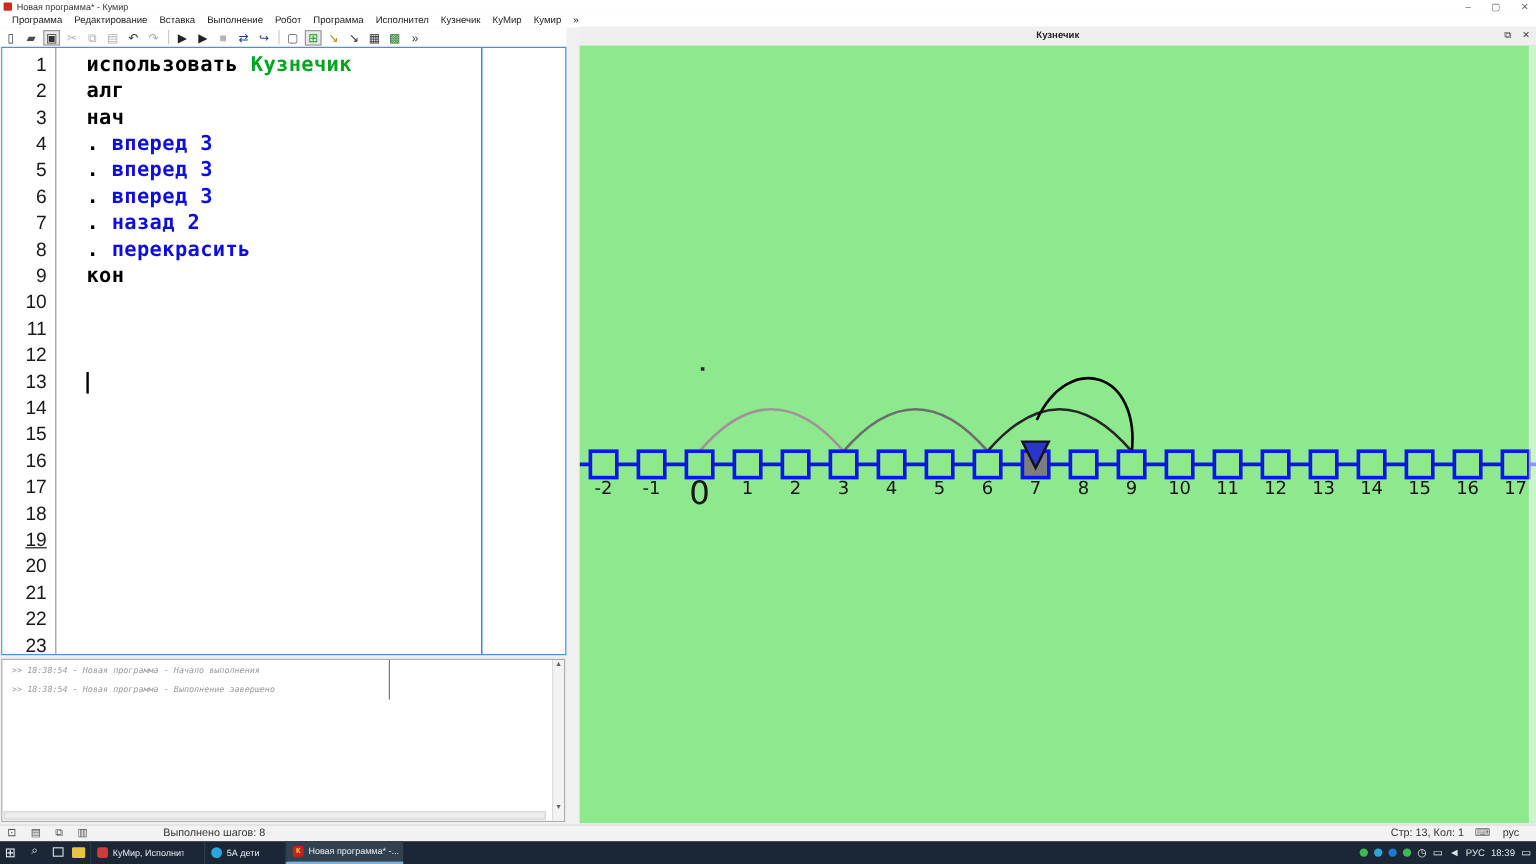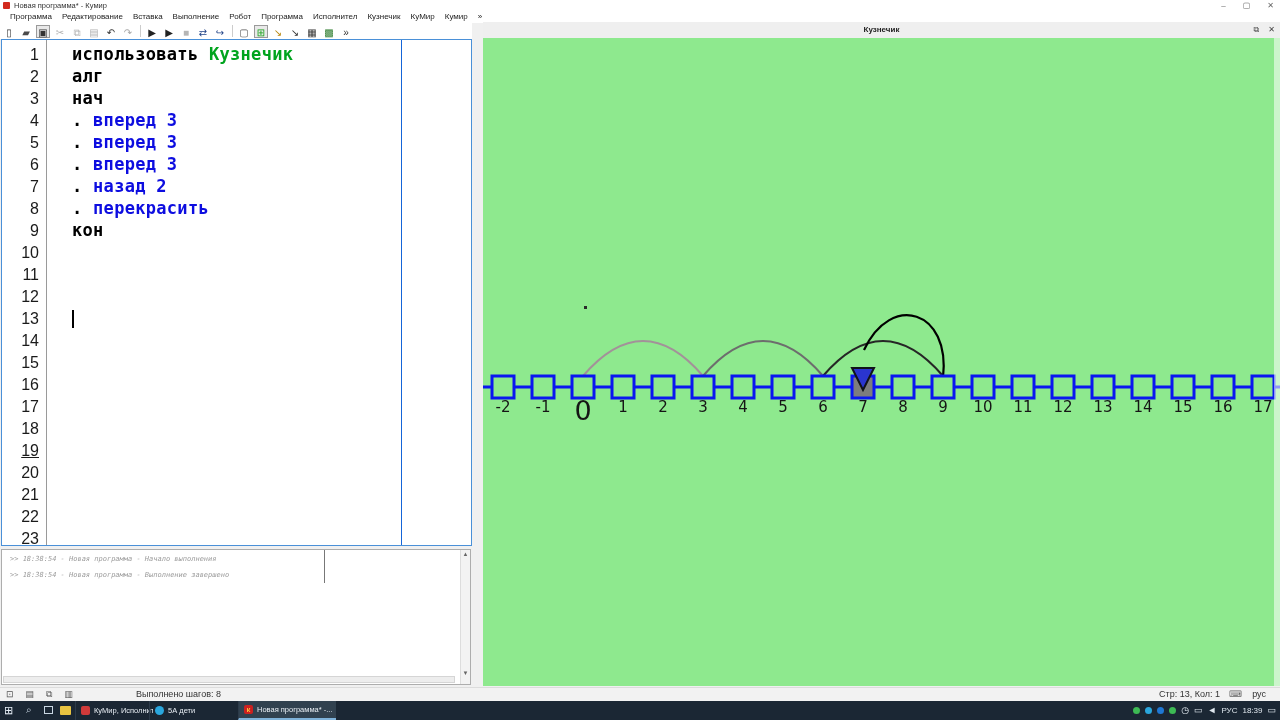--- a/index.html
+++ b/index.html
@@ -248,21 +248,21 @@
   <div class="taskbar">
     <span class="tb-start">⊞</span>
     <span class="tb-search">⌕</span>
     <div class="tb-view"></div>
     <div class="tb-folder"></div>
     <div id="tbapps">
         <div class="tb-app" style="left: 75px; width: 78px;">
           <div class="tb-appicon" style="background: rgb(208, 58, 58);"></div>
           <span>КуМир, Исполнител...</span>
         </div>
-        <div class="tb-app" style="left: 149px; width: 76px;">
+        <div class="tb-app" style="left: 170px; width: 76px;">
           <div class="tb-appicon" style="background: rgb(42, 167, 222); border-radius: 50%;"></div>
           <span>5А дети</span>
         </div>
         <div class="tb-app active" style="left: 238px; width: 98px;">
           <div class="tb-appicon" style="background: rgb(204, 32, 32);">К</div>
           <span>Новая программа* -...</span>
         </div>
       </div>
     <div class="tray" id="tray">
         <div class="traydot" style="background: rgb(61, 186, 84);"></div>

